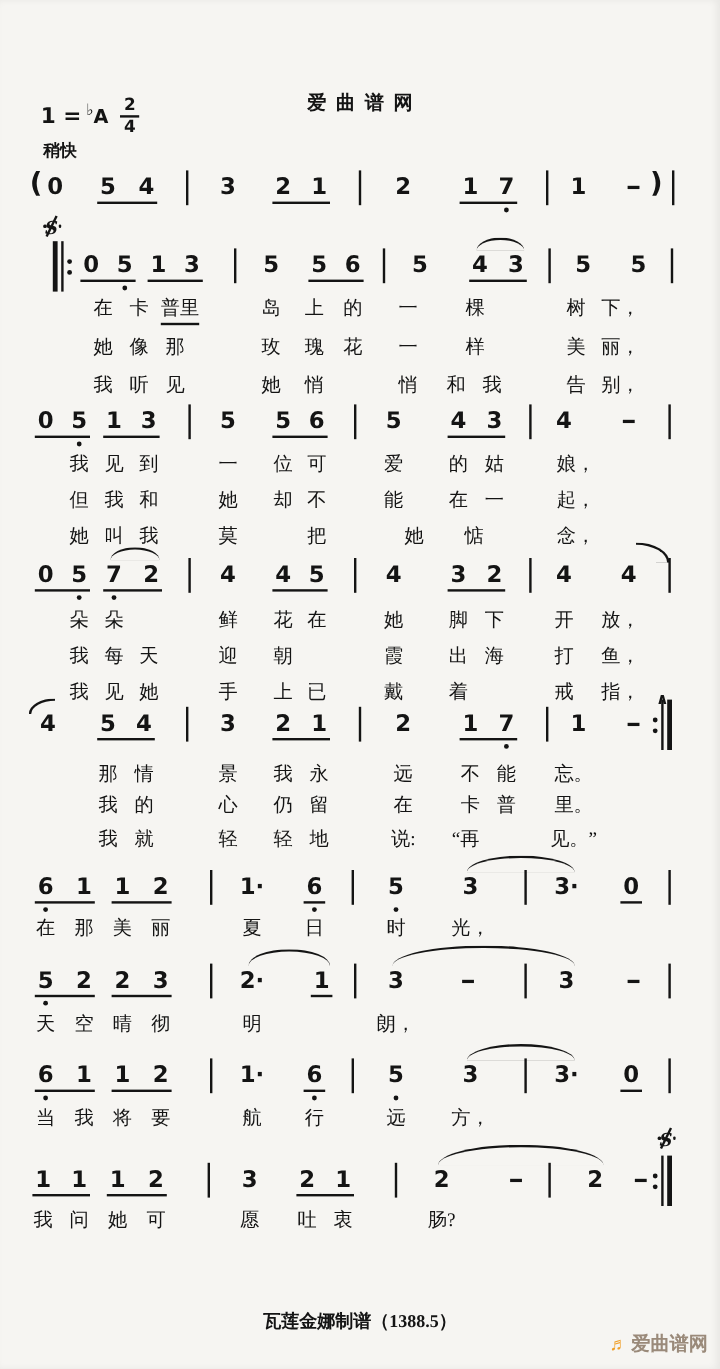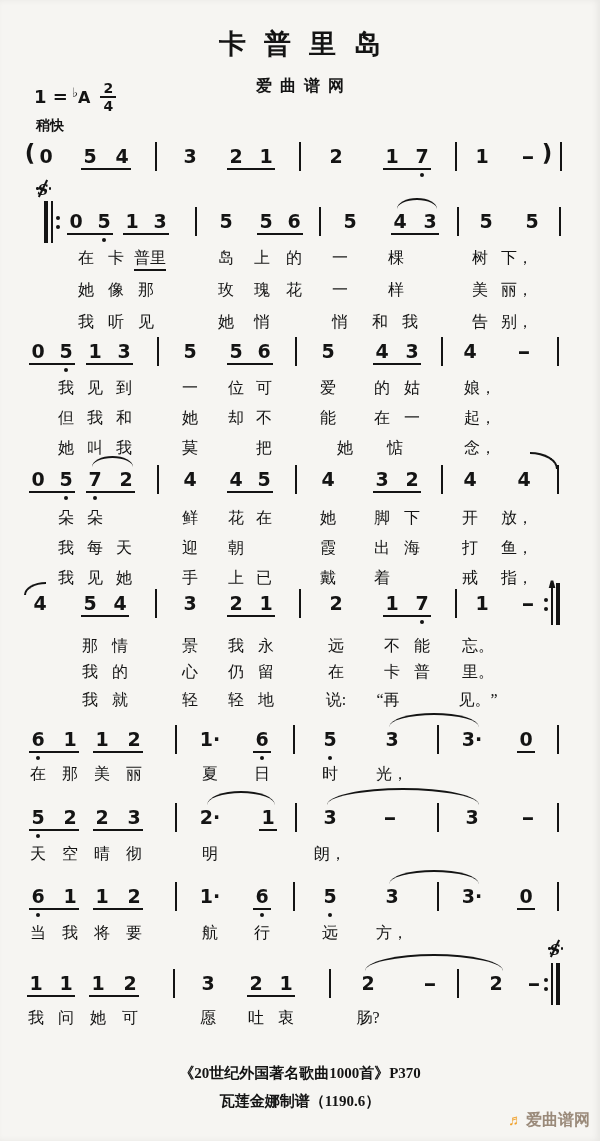--- a/index.html
+++ b/index.html
@@ -50,21 +50,20 @@
        font-family:"Liberation Serif","DejaVu Serif",serif;}
   .credit{top:1092px;}
   .wm{position:absolute;right:10px;top:1110px;font-size:16px;font-weight:bold;
       font-family:"Liberation Serif","DejaVu Serif",serif;}
   .wmi{margin-right:3px;font-size:15px;}
 </style>
 </head>
 <body>
 
 <div class="sheet" id="sheet">
-  <div class="ttl">卡普里岛</div>
   <div class="sub">爱曲谱网</div>
   <div class="keysig"><span>1 =</span><span class="flat">♭</span><span class="keyletter">A</span><span class="meter"><span class="mt">2</span><span class="mb">4</span></span></div>
   <div class="tempo">稍快</div>
   <div id="music">
       <div class="system" style="top: 145px;">
         <span class="nt paren" style="left: 30px;">(</span>
         <span class="nt" style="left: 46px;">0</span>
         <span class="nt" style="left: 90px;">5</span>
         <span class="nt" style="left: 122px;">4</span>
         <div class="bar" style="left: 155px;"></div>
@@ -434,16 +433,15 @@
         <span class="lyr" style="left: 36px; top: 36px;">我</span>
         <span class="lyr" style="left: 66px; top: 36px;">问</span>
         <span class="lyr" style="left: 98px; top: 36px;">她</span>
         <span class="lyr" style="left: 130px; top: 36px;">可</span>
         <span class="lyr" style="left: 208px; top: 36px;">愿</span>
         <span class="lyr" style="left: 256px; top: 36px;">吐</span>
         <span class="lyr" style="left: 286px; top: 36px;">衷</span>
         <span class="lyr" style="left: 368px; top: 36px;">肠?</span>
       </div>
     </div>
-  <div class="src">《20世纪外国著名歌曲1000首》P370</div>
-  <div class="src credit">瓦莲金娜制谱（1190.6）</div>
+  <div class="src credit">瓦莲金娜制谱（1388.5）</div>
   <div class="wm" style="color: rgb(154, 138, 122);"><span class="wmi" style="color: rgb(240, 160, 42);">♬</span><span>爱曲谱网</span></div>
 </div>
 
 </body></html>

